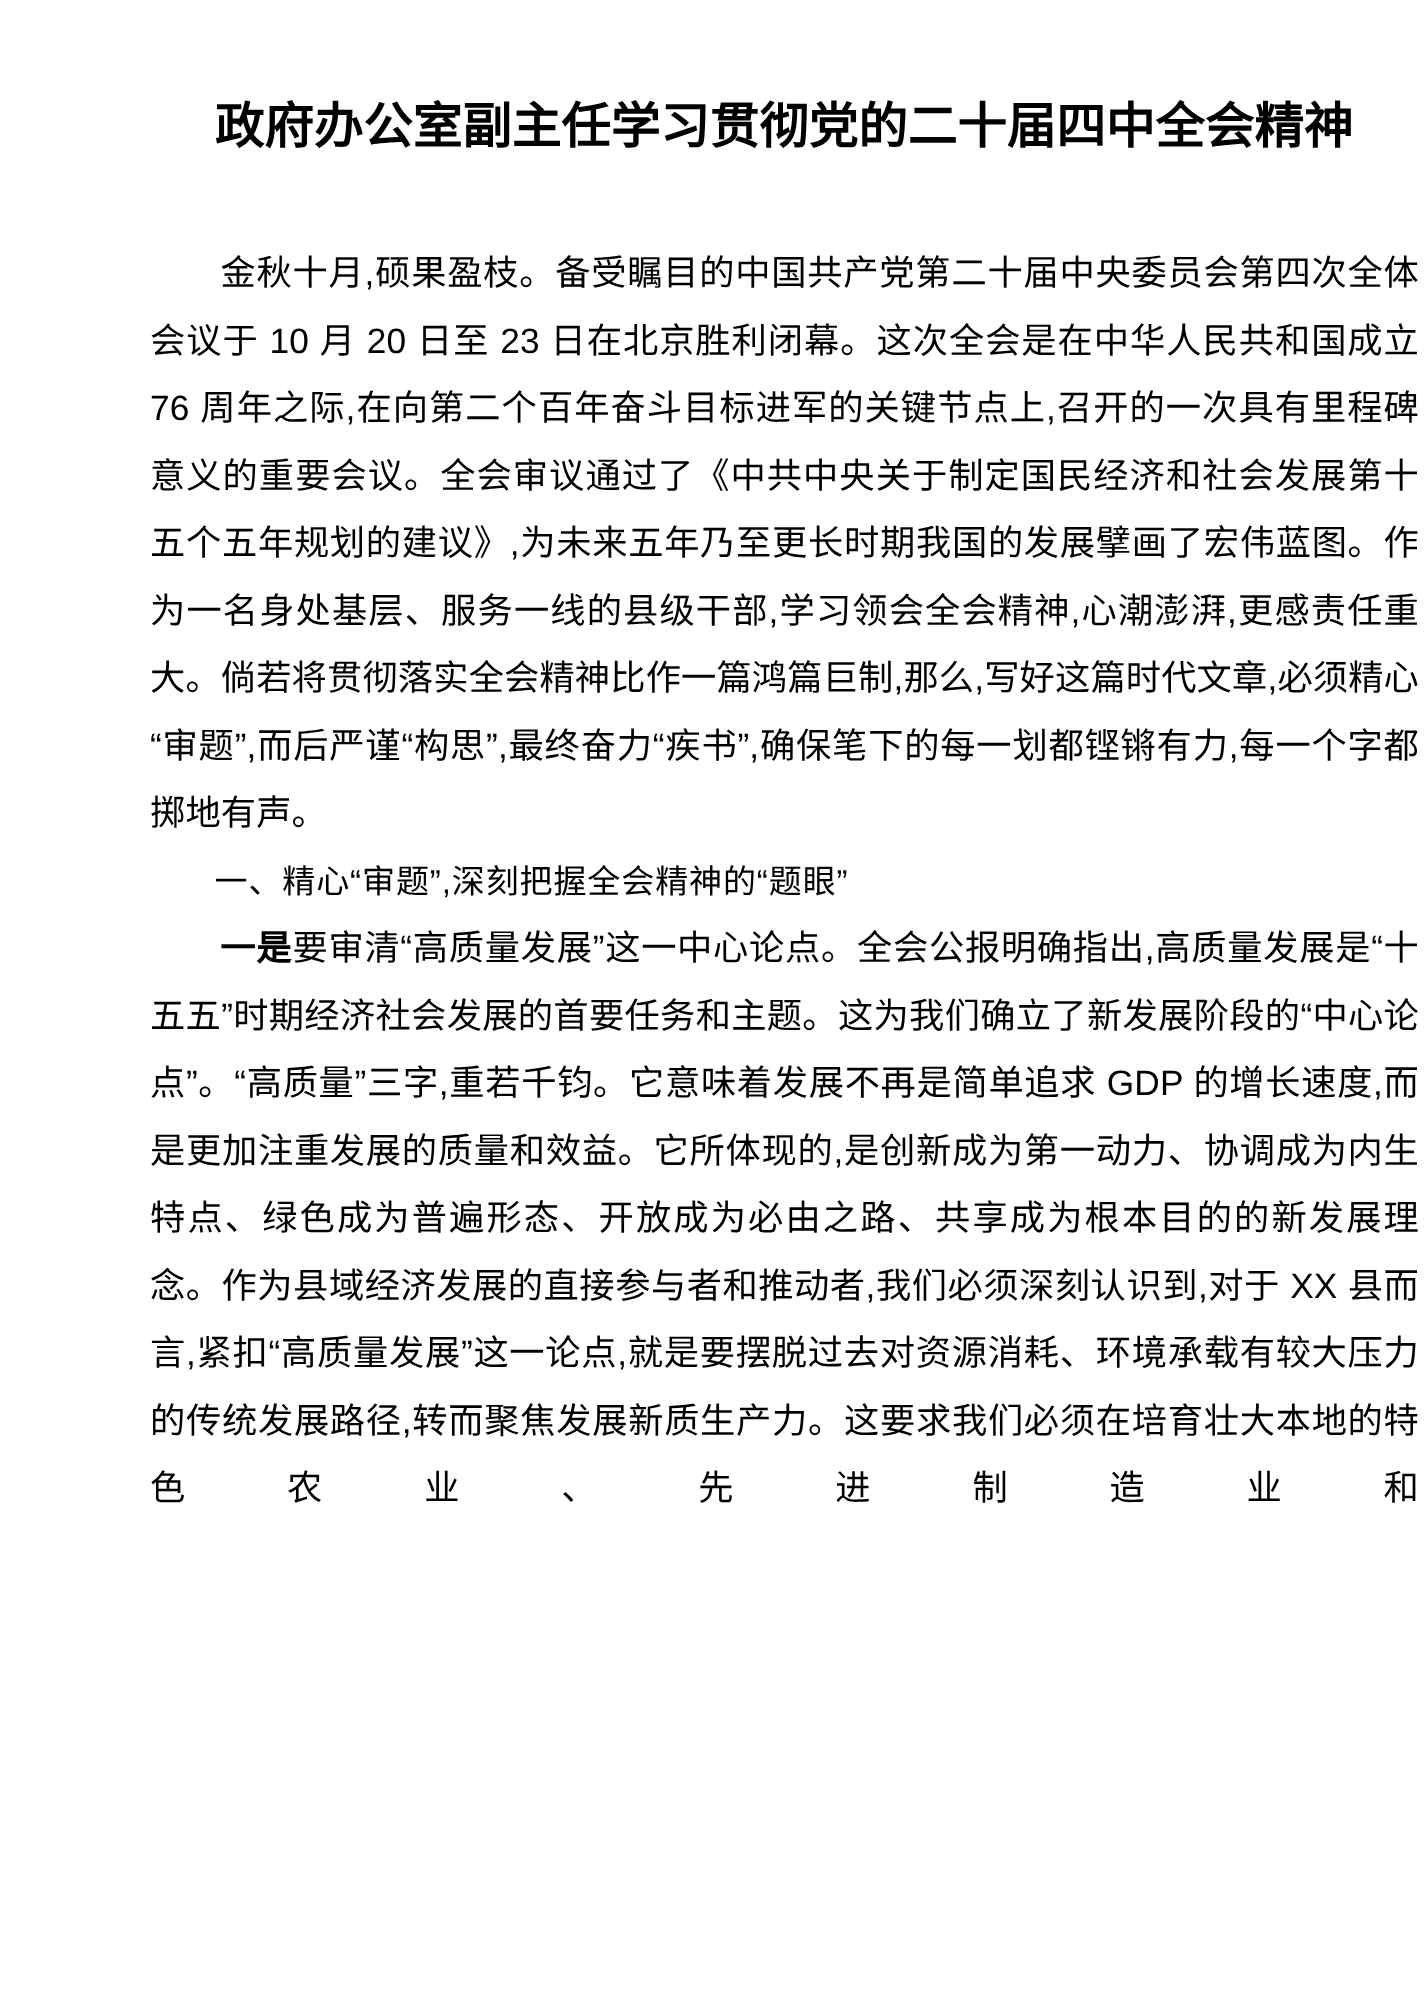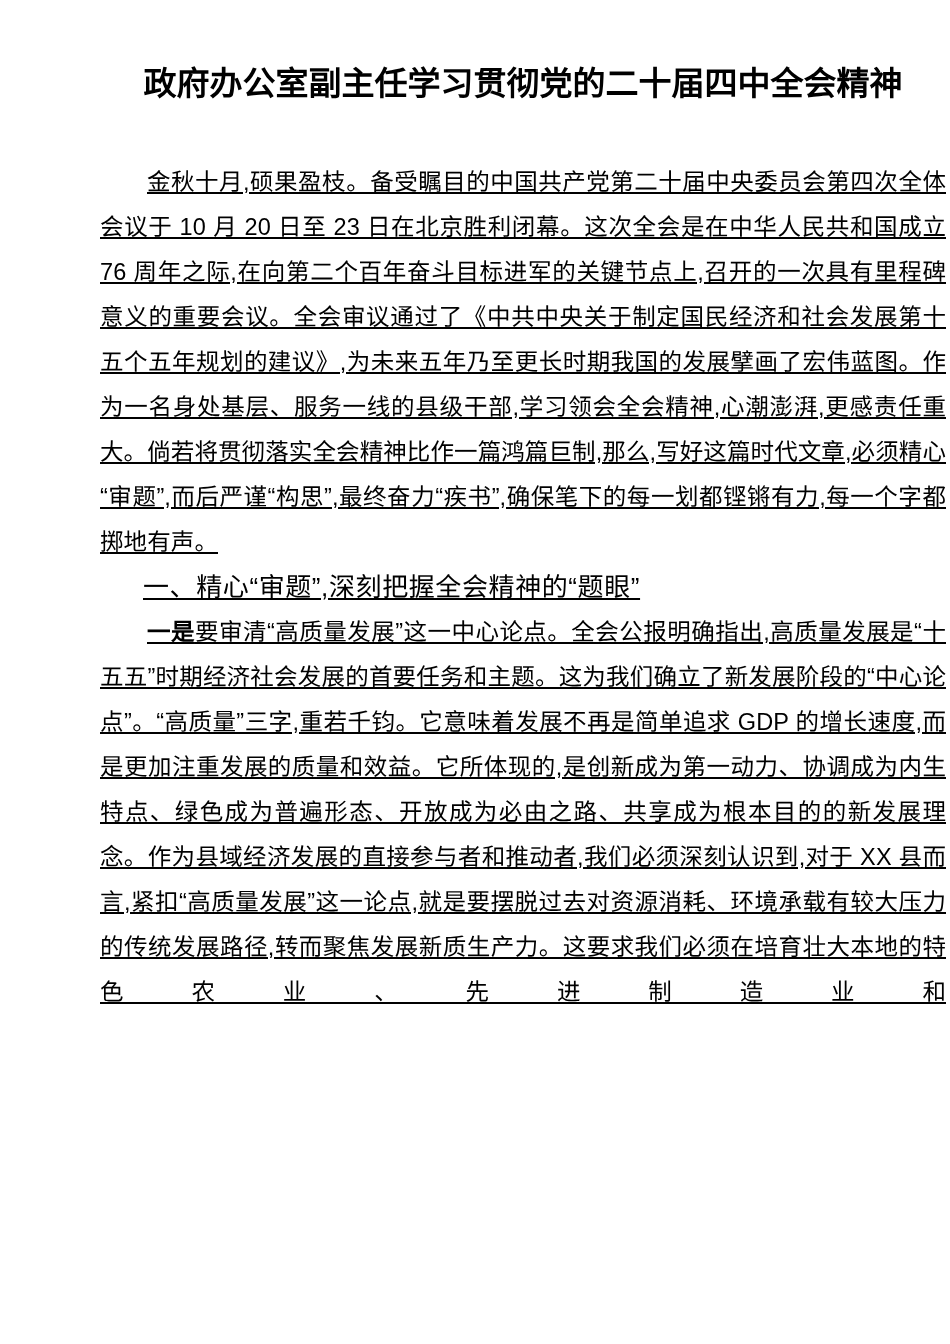--- a/index.html
+++ b/index.html
@@ -51,25 +51,24 @@
   .para {
     font-size: 23.5px;
     line-height: 45px;
     text-align: justify;
     text-justify: inter-ideograph;
     text-align-last: left;
     margin: 0;
     text-indent: 47px;
     letter-spacing: 0.1px;
     word-break: break-all;
-    text-decoration: underline;
   }
 
   .para.heading-para {
-    font-size: 26px;
+    font-size: 22px;
     line-height: 45px;
     text-align: right;
     text-indent: 43px;
     letter-spacing: 0.6px;
   }
 
   .para .lead-bold {
     font-weight: 700;
   }
 

